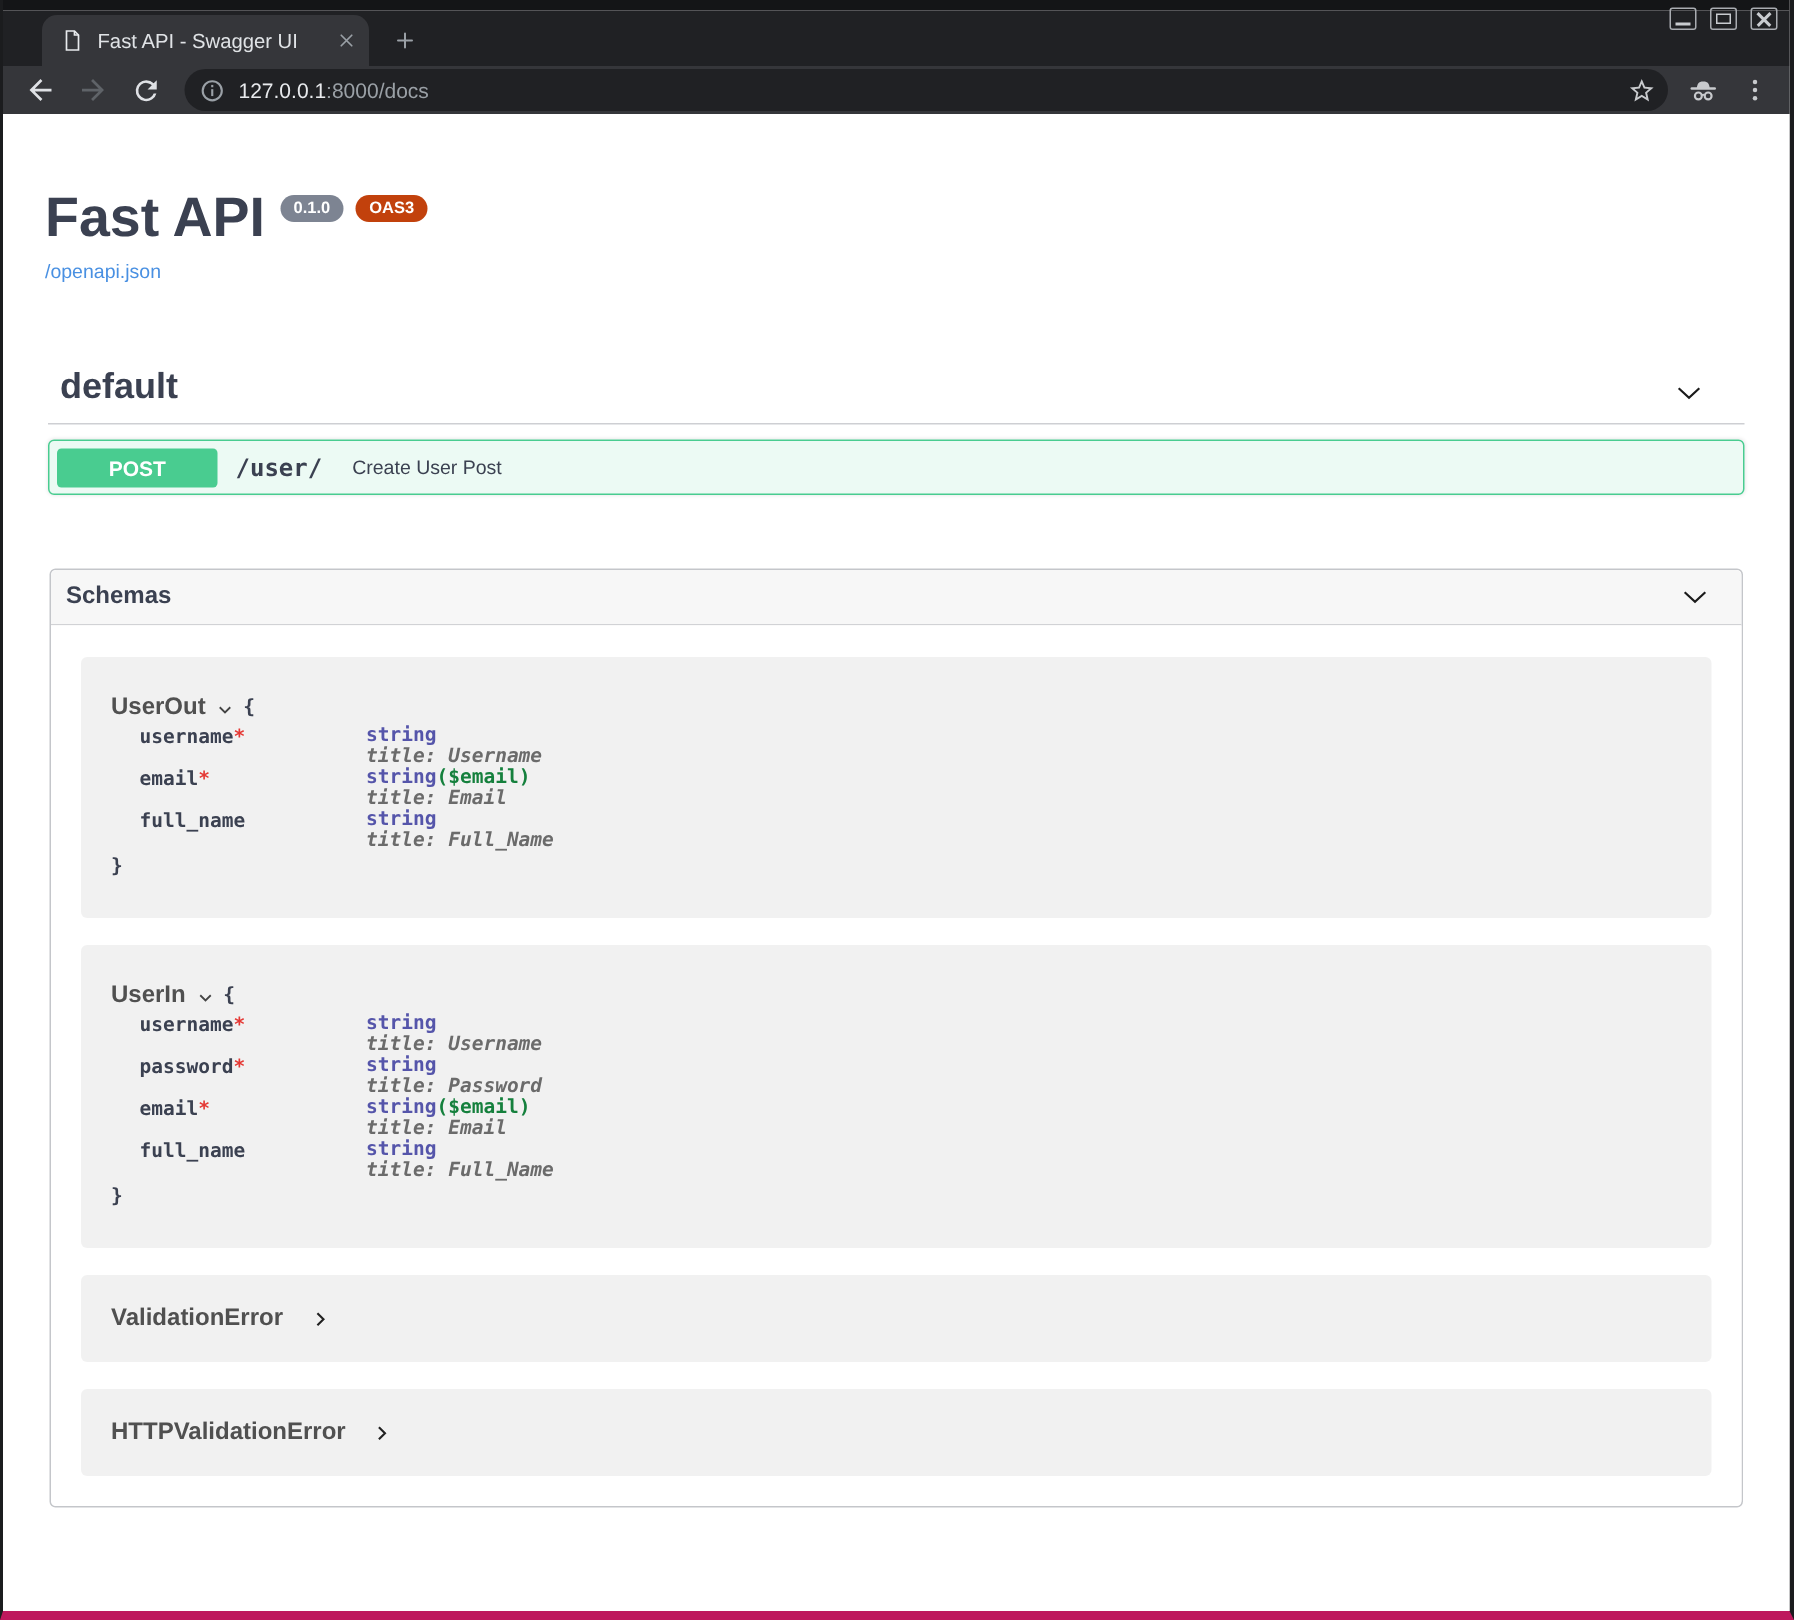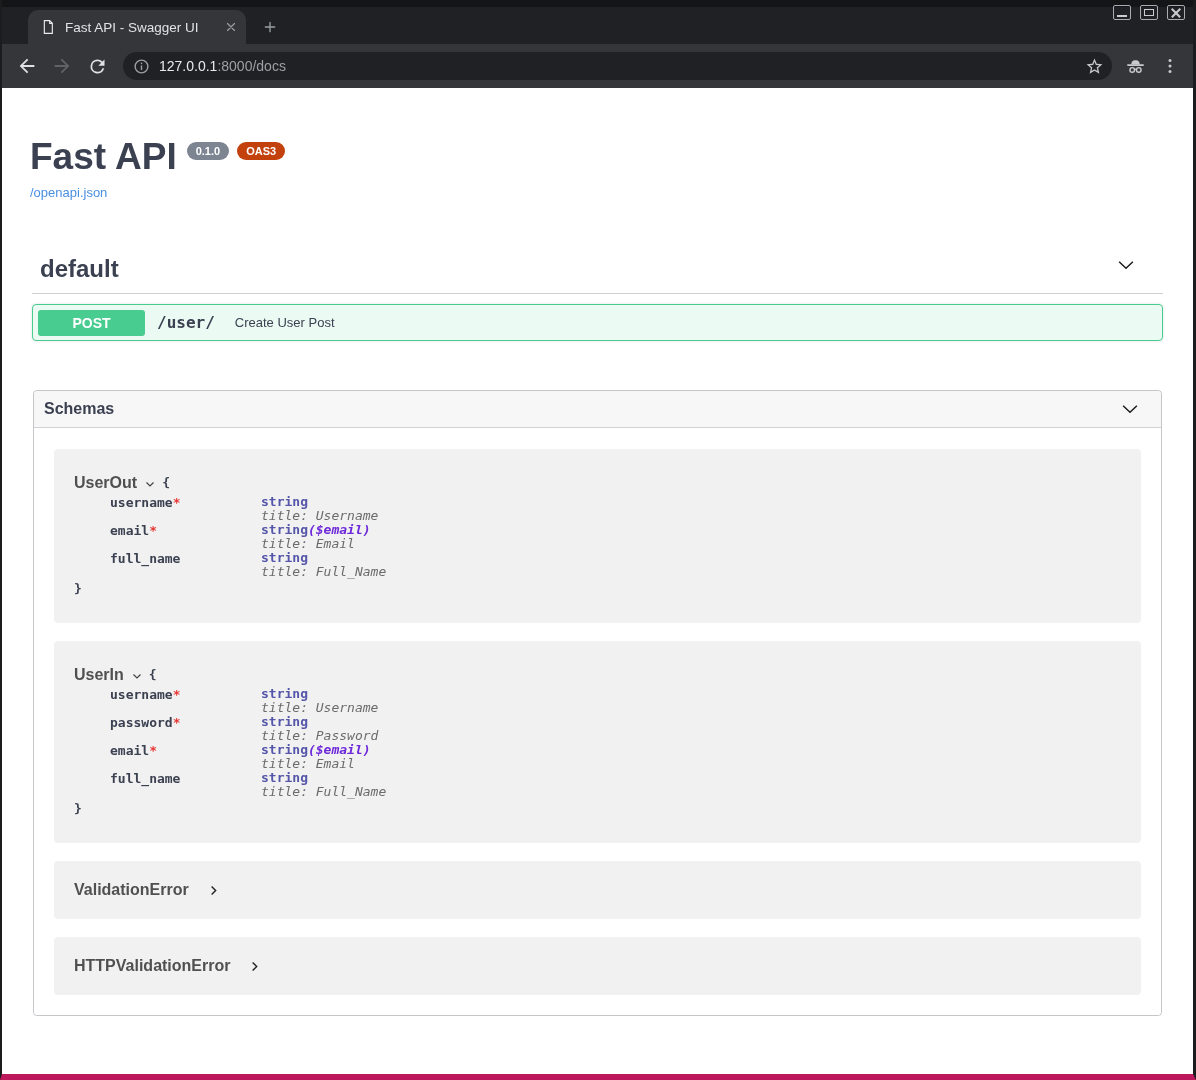--- a/index.html
+++ b/index.html
@@ -20,41 +20,41 @@
   .newtab { width:28px; height:28px; margin-left:10px; margin-bottom:3px; border-radius:50%; }
 
   .win-controls { position:absolute; top:-2px; right:8px; display:flex; gap:9px; }
   .win-btn { width:18px; height:15px; border:1px solid #a9acb1; border-radius:2px; position:relative; cursor:pointer; }
   .win-btn.min::after { content:""; position:absolute; left:3px; right:3px; bottom:2px; height:2px; background:#c9ccd0; }
   .win-btn.max::after { content:""; position:absolute; inset:3px; border:1.5px solid #c9ccd0; }
   .win-btn.cls::before, .win-btn.cls::after { content:""; position:absolute; left:2px; right:2px; top:6px; height:1.8px; background:#c9ccd0; }
   .win-btn.cls::before { transform:rotate(45deg); }
   .win-btn.cls::after  { transform:rotate(-45deg); }
 
-  .toolbar { height:44px; background:#35363a; display:flex; align-items:center; padding:0 10px 0 12px; }
+  .toolbar { height:32px; background:#35363a; display:flex; align-items:center; padding:0 10px 0 12px; }
   .nav-ic { width:26px; height:26px; margin-right:9px; border-radius:50%; }
   .omnibox { flex:1; height:28px; background:#202124; border-radius:14px; display:flex; align-items:center;
              padding:0 8px 0 10px; margin:0 10px 0 4px; cursor:text; }
   .url { margin-left:9px; font-size:14px; flex:1; white-space:nowrap; }
   .url .host { color:#e8eaed; }
   .url .rest { color:#9aa0a6; }
 
   
   .page { flex:1; background:#fff; color:#3b4151; overflow:hidden; }
   .info { padding:49px 28px 0 28px; }
   .title-row { display:flex; align-items:flex-start; gap:10px; }
   .api-title { font-size:37px; line-height:40px; font-weight:700; color:#3b4151; }
   .badges { display:flex; gap:8px; margin-top:5px; }
   .badge { color:#fff; font-size:11px; font-weight:700; padding:3px 9px; border-radius:12px; line-height:12px; }
   .badge.version { background:#7d8492; }
   .badge.oas { background:#c2410c; }
   .spec-link { display:inline-block; margin-top:8px; font-size:13px; color:#4990e2; text-decoration:none; cursor:pointer; }
 
   .tag-section { margin:53px 30px 0 30px; }
-  .tag-header { display:flex; align-items:flex-start; justify-content:space-between; padding:0 26px 0 8px; cursor:pointer;gap:10px; }
+  .tag-header { display:flex; align-items:flex-end; justify-content:space-between; padding:0 26px 0 8px; cursor:pointer;gap:10px; }
   .tag-name { font-size:24px; font-weight:700; color:#3b4151; line-height:30px; }
   .tag-divider { margin-top:9px; border-bottom:1px solid rgba(59,65,81,.25); }
 
   .opblock { margin-top:10px; height:37px; border:1px solid #49cc90; background:rgba(73,204,144,.1);
              border-radius:4px; box-shadow:0 0 3px rgba(0,0,0,.12); display:flex; align-items:center; padding:0 5px; cursor:pointer; }
   .method { width:107px; height:26px; background:#49cc90; color:#fff; font-weight:700; font-size:14px;
             border:none; border-radius:3px; text-align:center; line-height:26px; cursor:pointer; }
   .path { margin-left:12px; font-family:"DejaVu Sans Mono", monospace; font-weight:700; font-size:16px; color:#3b4151; }
   .summary { margin-left:20px; font-size:13px; color:#3b4151; }
 
@@ -63,28 +63,28 @@
                     display:flex; align-items:center; justify-content:space-between; padding:0 20px 0 10px; cursor:pointer; }
   .schemas-title { font-size:16px; font-weight:700; color:#3b4151; }
   .models-body { padding:21px 20px 20px 20px; background:#fff; border-radius:0 0 4px 4px; }
 
   .model-box { background:rgba(0,0,0,.055); border-radius:4px; padding:24px 20px; margin-bottom:18px; }
   .model-box:last-child { margin-bottom:0; }
   .model-head { display:flex; align-items:center; line-height:20px; }
   .model-title { font-size:16px; font-weight:700; color:#505050; cursor:pointer; }
   .model-toggle { margin:2px 6px 0 7px; cursor:pointer; display:flex; }
   .brace { font-family:"DejaVu Sans Mono", monospace; font-size:13px; font-weight:700; color:#3b4151; }
-  .props { margin-left:36px; margin-top:2px; }
+  .props { margin-left:19px; margin-top:2px; }
   .prop-row { display:grid; grid-template-columns:151px auto; min-height:28px; }
   .prop-name { font-family:"DejaVu Sans Mono", monospace; font-size:13px; font-weight:700; color:#3b4151; line-height:14px; padding-top:1px; }
   .star { color:#e53935; font-weight:700; }
   .prop-type-line { font-family:"DejaVu Sans Mono", monospace; font-size:13px; line-height:14px; }
   .ptype { color:#5555aa; font-weight:700; }
-  .pformat { color:#6d28d9; font-weight:700;font-style:italic; }
-  .ptitle { font-family:"DejaVu Sans Mono", monospace; font-size:13px; line-height:14px; font-style:italic; color:#6b6b6b; font-weight:400; }
+  .pformat { color:#15803d; font-weight:700; }
+  .ptitle { font-family:"DejaVu Sans Mono", monospace; font-size:13px; line-height:14px; font-style:italic; color:#6b6b6b; font-weight:700; }
   .model-close { line-height:20px; }
 
   .model-collapsed { display:flex; align-items:center; gap:18px; padding:20px; }
   .model-collapsed .model-title { font-size:16px; }
 
   svg { display:block; }
 </style>
 </head>
 <body>
 

